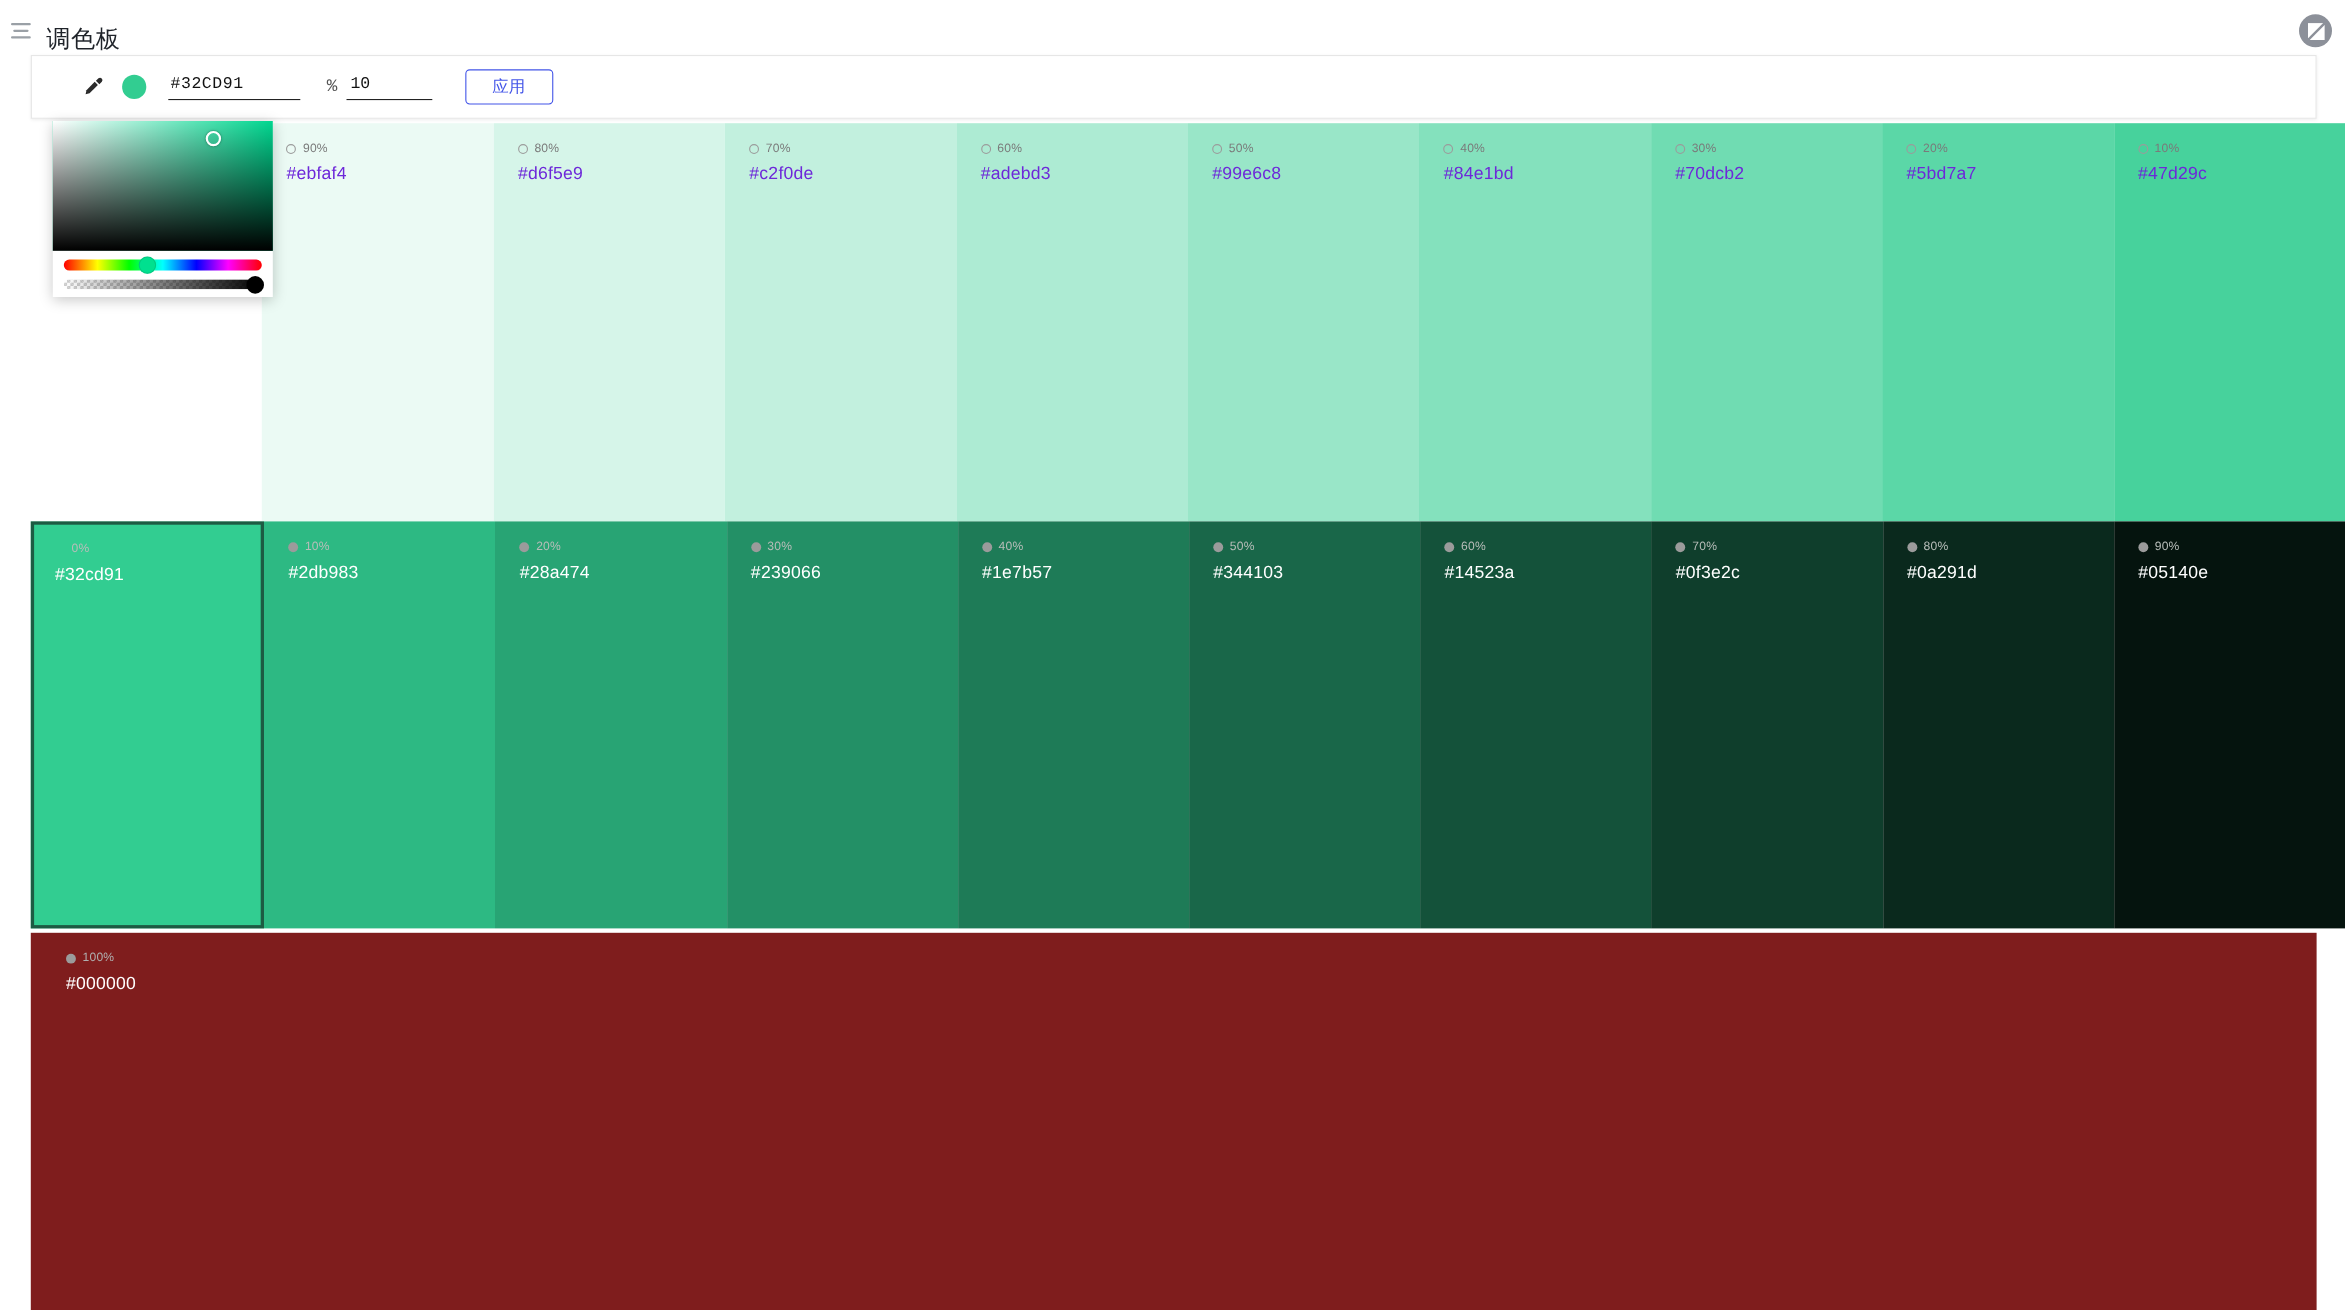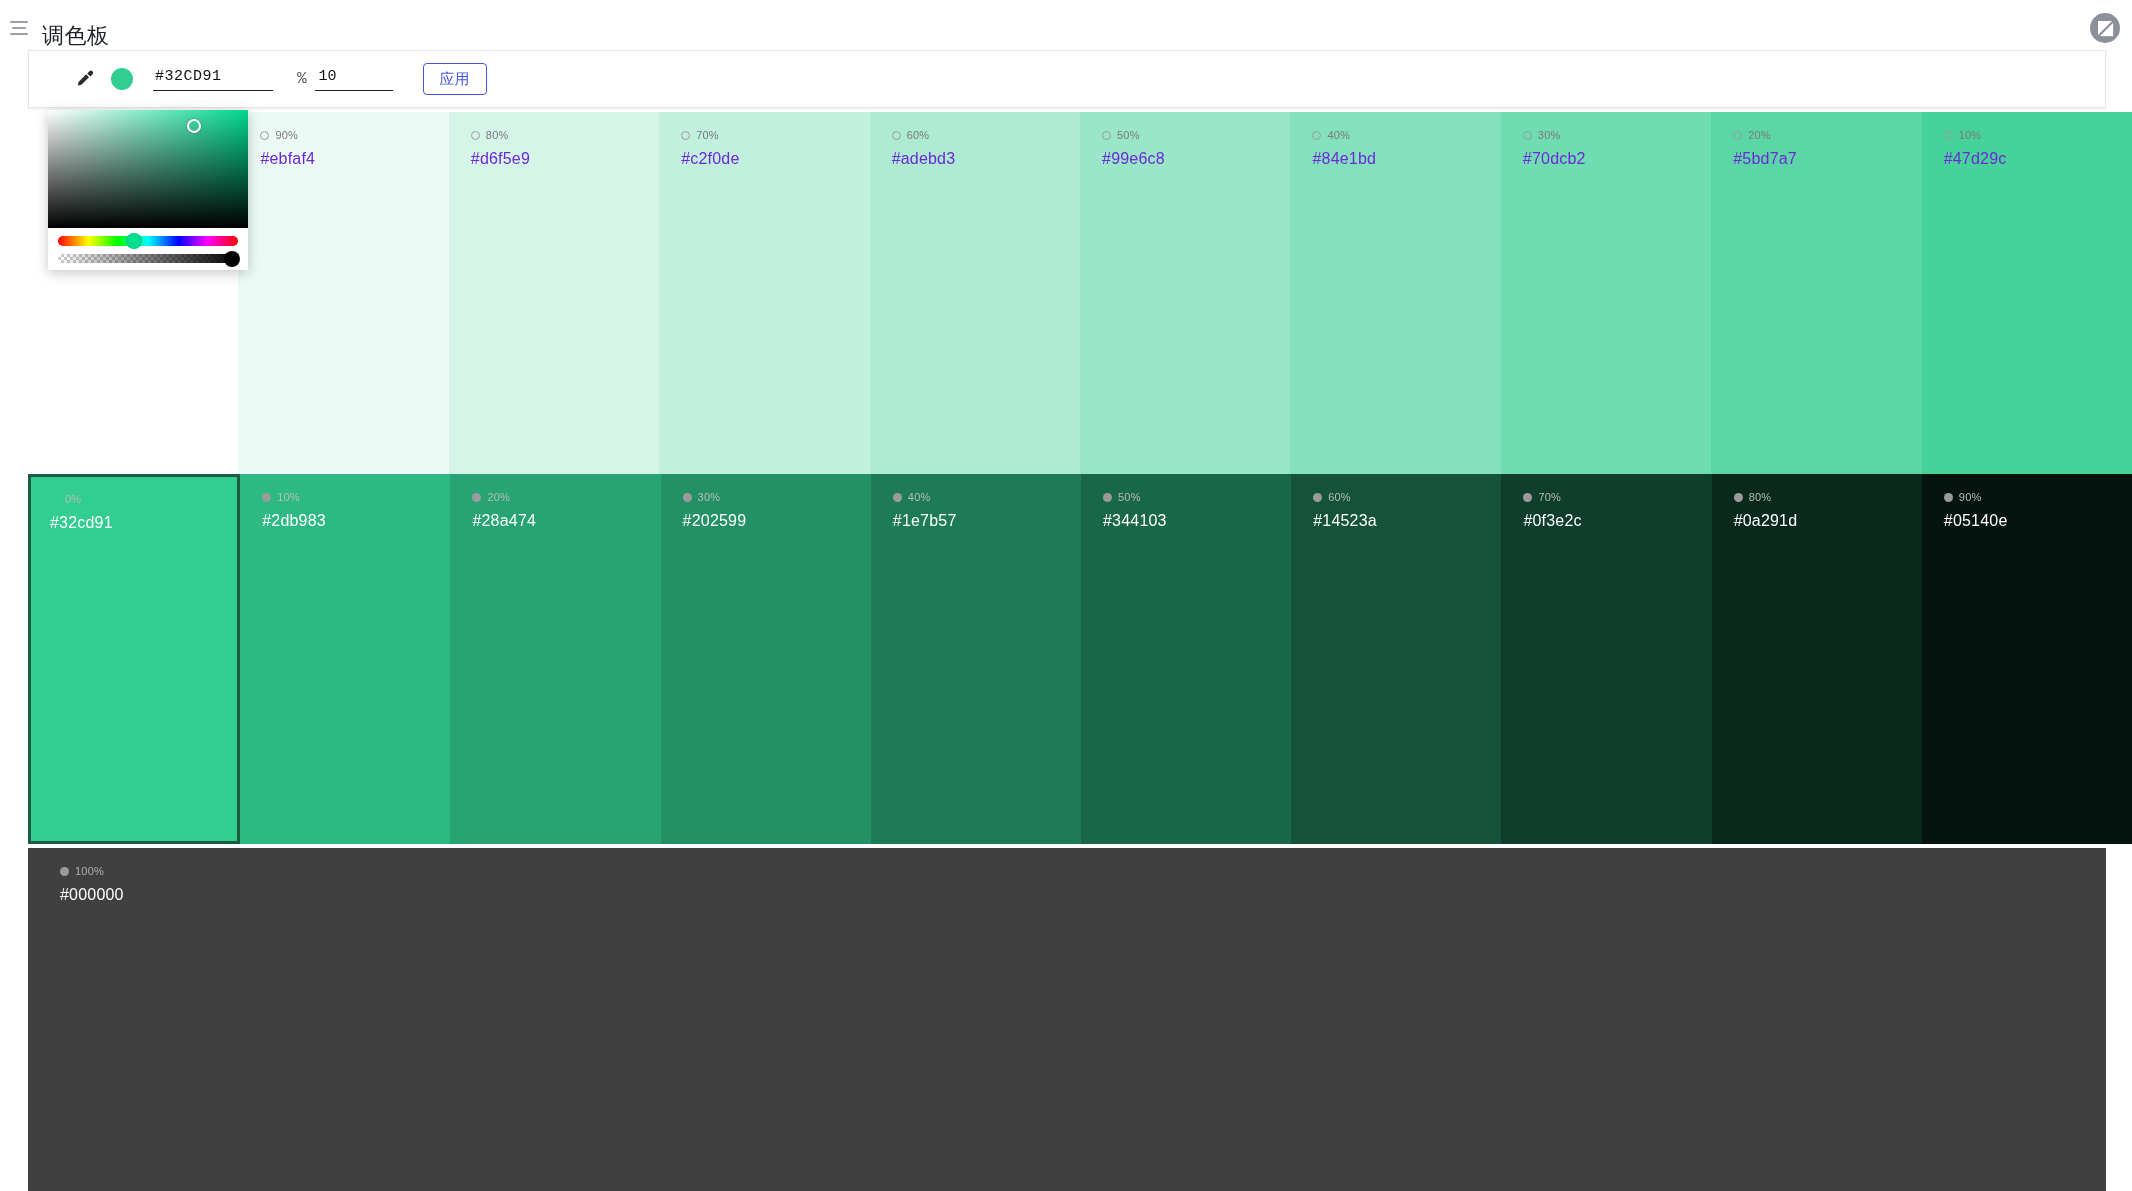--- a/index.html
+++ b/index.html
@@ -96,21 +96,21 @@
     font-family: "Liberation Mono", "DejaVu Sans Mono", monospace;
   }
   .pct-input {
     width: 78px; border: none; border-bottom: 1.5px solid #222;
     font-family: "Liberation Mono", "DejaVu Sans Mono", monospace;
     font-size: 15px; color: #111;
     padding: 0 0 5px 4px; outline: none; background: transparent;
   }
   .apply-btn {
     margin-left: 30px;
-    width: 64px; height: 32px;
+    width: 80px; height: 32px;
     border: 1px solid #4355e8; border-radius: 4px;
     background: #ffffff; color: #4355e8;
     font-size: 15px; cursor: pointer;
     font-family: "DejaVu Sans", "Liberation Sans", sans-serif;
   }
 
   
   .picker {
     position: absolute; left: 48px; top: 110px;
     width: 200px; height: 160px;
@@ -348,21 +348,21 @@
         <span class="sw-bullet solid"></span>
         <span class="sw-pct">20%</span>
       </div>
       <div class="sw-hex">#28a474</div>
     </div>
     <div class="swatch dark" style="background: rgb(35, 144, 102);">
       <div class="sw-meta">
         <span class="sw-bullet solid"></span>
         <span class="sw-pct">30%</span>
       </div>
-      <div class="sw-hex">#202599</div>
+      <div class="sw-hex">#239066</div>
     </div>
     <div class="swatch dark" style="background: rgb(30, 123, 87);">
       <div class="sw-meta">
         <span class="sw-bullet solid"></span>
         <span class="sw-pct">40%</span>
       </div>
       <div class="sw-hex">#1e7b57</div>
     </div>
     <div class="swatch dark" style="background: rgb(25, 103, 73);">
       <div class="sw-meta">
@@ -394,20 +394,20 @@
     </div>
     <div class="swatch dark" style="background: rgb(5, 20, 14);">
       <div class="sw-meta">
         <span class="sw-bullet solid"></span>
         <span class="sw-pct">90%</span>
       </div>
       <div class="sw-hex">#05140e</div>
     </div>
   </div>
 <div class="row row-black" id="row-black">
-    <div class="swatch dark blacksw" style="background: #404040; padding-left: 32px;">
+    <div class="swatch dark blacksw" style="background: #7f1d1d; padding-left: 32px;">
       <div class="sw-meta">
         <span class="sw-bullet solid"></span>
         <span class="sw-pct">100%</span>
       </div>
       <div class="sw-hex">#000000</div>
     </div>
   </div>
 
 </body></html>

